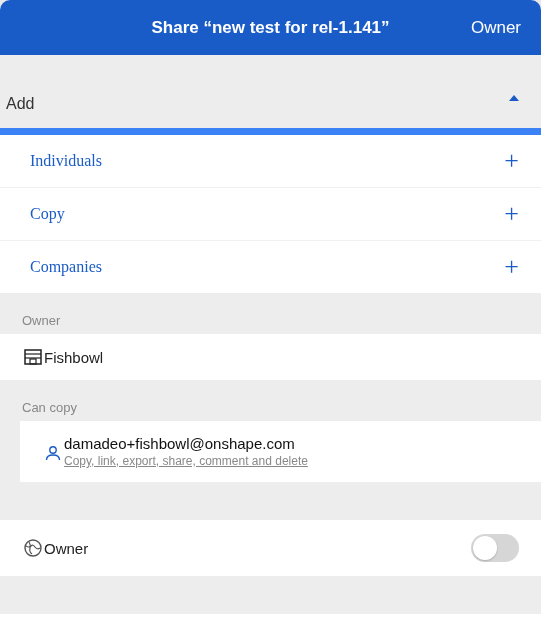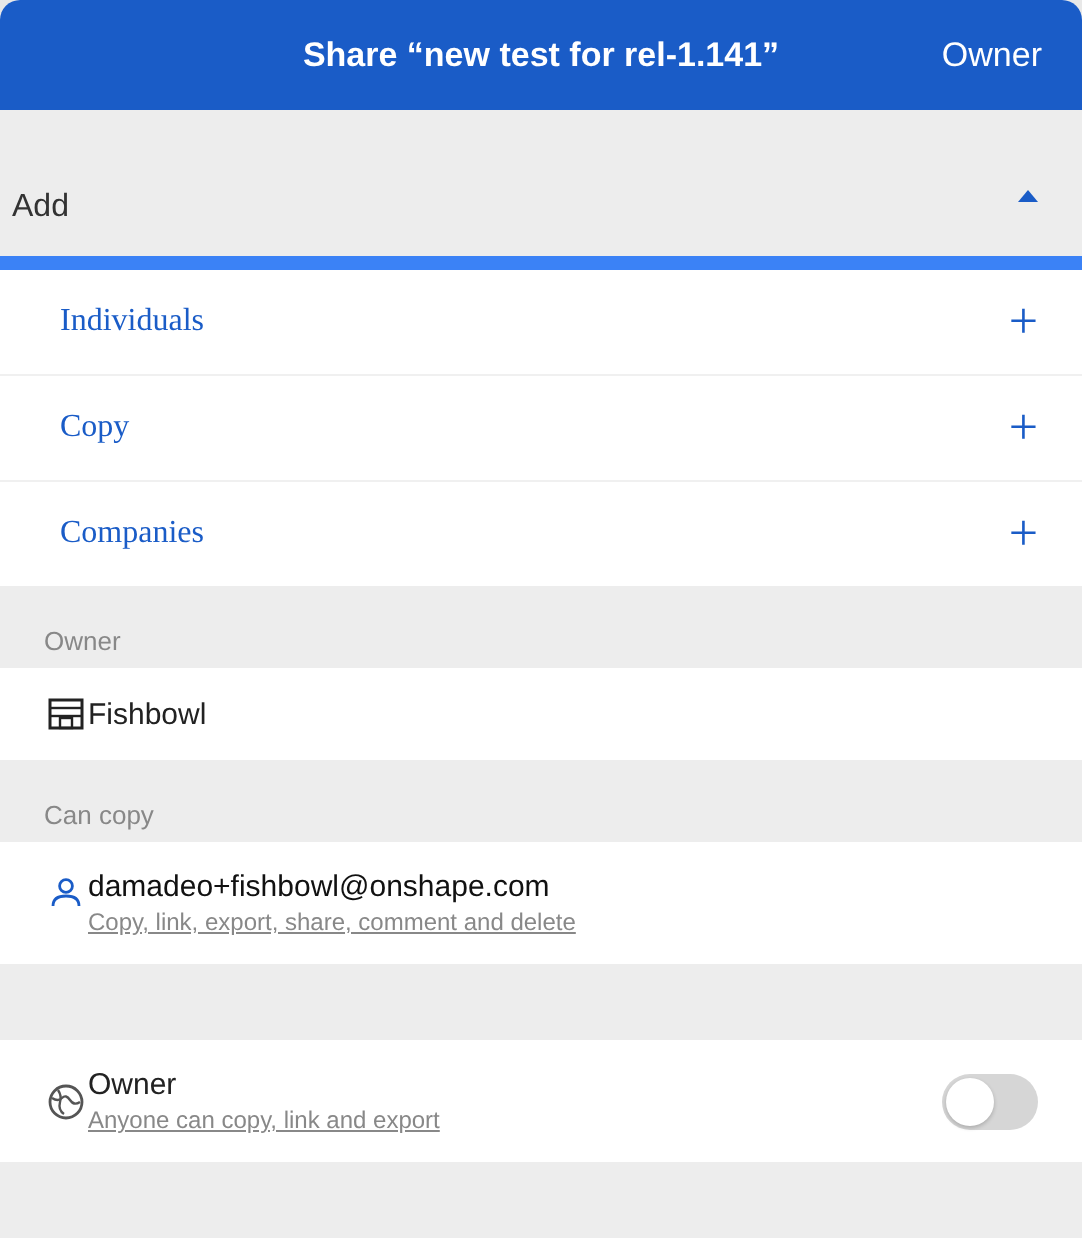--- a/index.html
+++ b/index.html
@@ -163,21 +163,21 @@
           <line x1="2" y1="10" x2="18" y2="10" stroke="#222" stroke-width="1.2"></line>
           <rect x="7" y="11" width="6" height="5" fill="none" stroke="#222" stroke-width="1.2"></rect>
         </svg>
       </div>
       <div class="row-text">
         <div class="row-title">Fishbowl</div>
       </div>
     </div>
 
     <div class="section-label">Can copy</div>
-    <div class="list-row" style="align-items:flex-start;">
+    <div class="list-row" style="align-items:center;margin-left:20px;">
       <div class="icon-col" style="padding-top:2px;">
         <svg width="18" height="18" viewBox="0 0 18 18">
           <circle cx="9" cy="6" r="3.2" fill="none" stroke="#1a5cc7" stroke-width="1.4"></circle>
           <path d="M2.5 16 Q2.5 11 9 11 Q15.5 11 15.5 16" fill="none" stroke="#1a5cc7" stroke-width="1.4"></path>
         </svg>
       </div>
       <div class="row-text">
         <div class="row-email">damadeo+fishbowl@onshape.com</div>
         <div class="row-sub">Copy, link, export, share, comment and delete</div>
       </div>
@@ -188,21 +188,20 @@
     <div class="list-row">
       <div class="icon-col">
         <svg width="20" height="20" viewBox="0 0 20 20">
           <circle cx="10" cy="10" r="8" fill="none" stroke="#555" stroke-width="1.4"></circle>
           <path d="M3 8 Q 6 10 8 8 Q 10 6 12 9 Q 14 12 17 10" fill="none" stroke="#555" stroke-width="1.2"></path>
           <path d="M6 4 Q 8 7 7 10 Q 6 14 9 16" fill="none" stroke="#555" stroke-width="1.2"></path>
         </svg>
       </div>
       <div class="row-text">
         <div class="row-title">Owner</div>
-        <div class="row-sub">Anyone can copy, link and export</div>
       </div>
       <div class="toggle">
         <div class="toggle-knob"></div>
       </div>
     </div>
 
     <div class="gap"></div>
 
     <div class="list-row">
       

